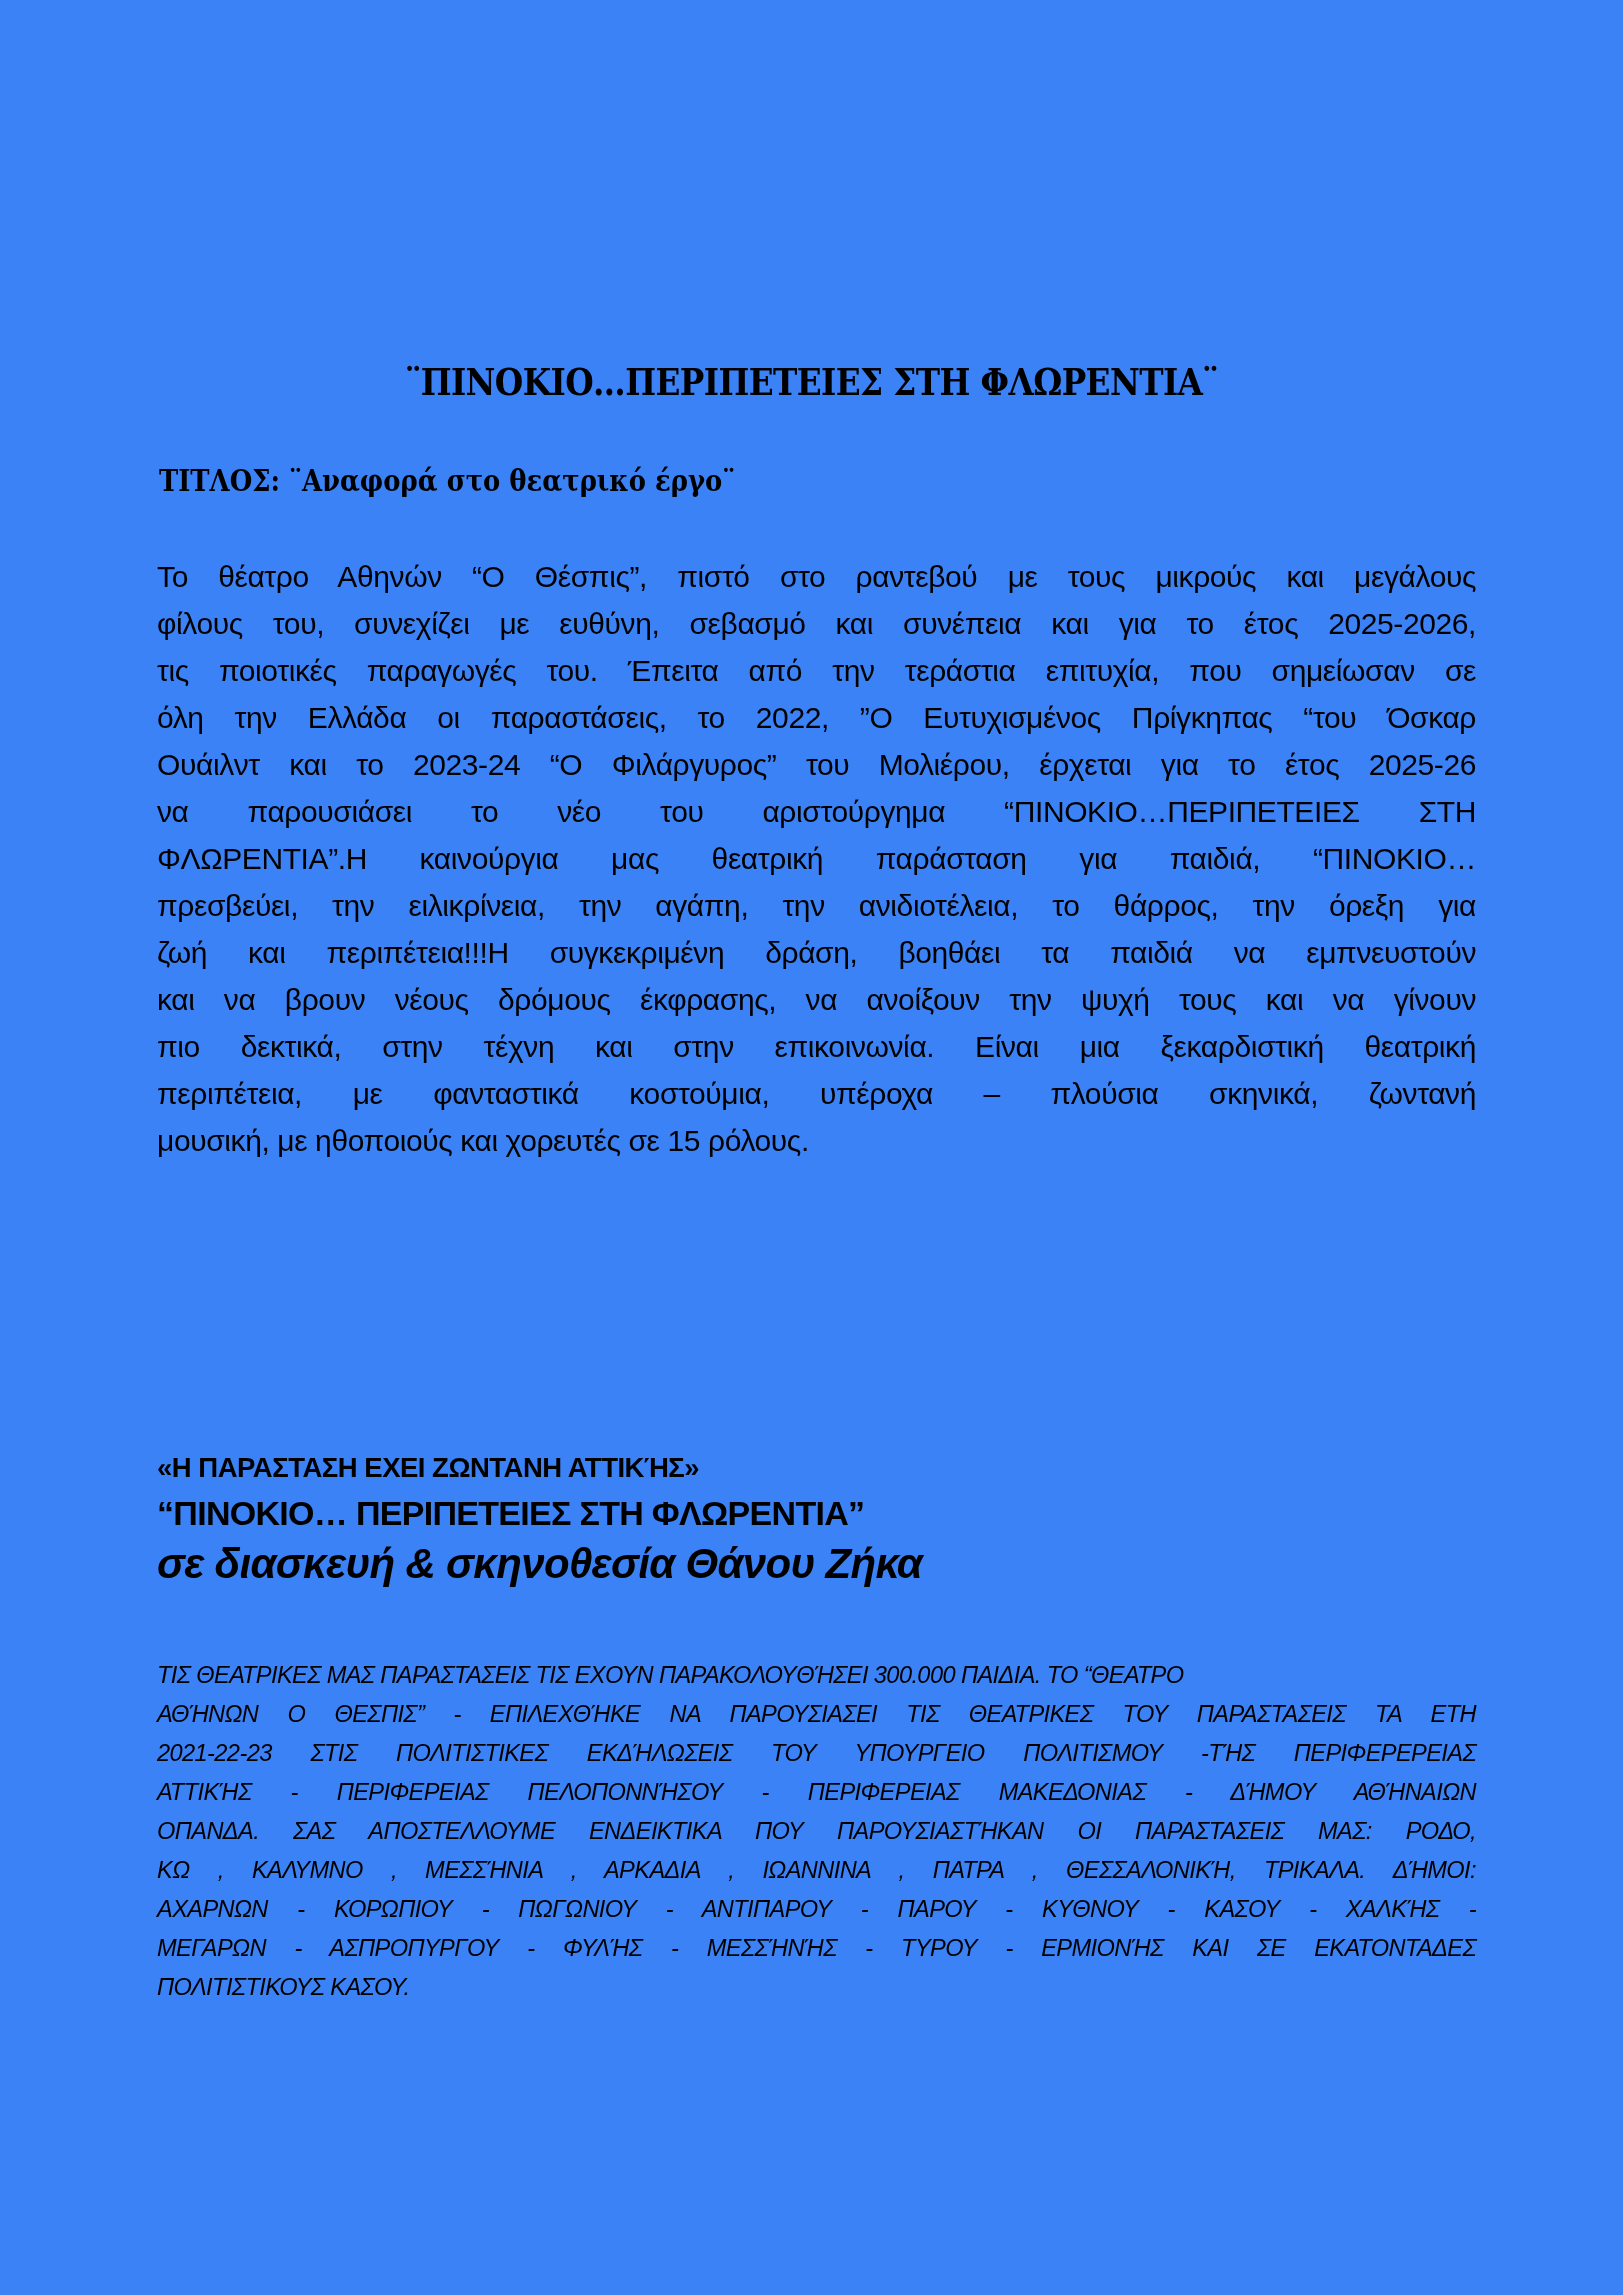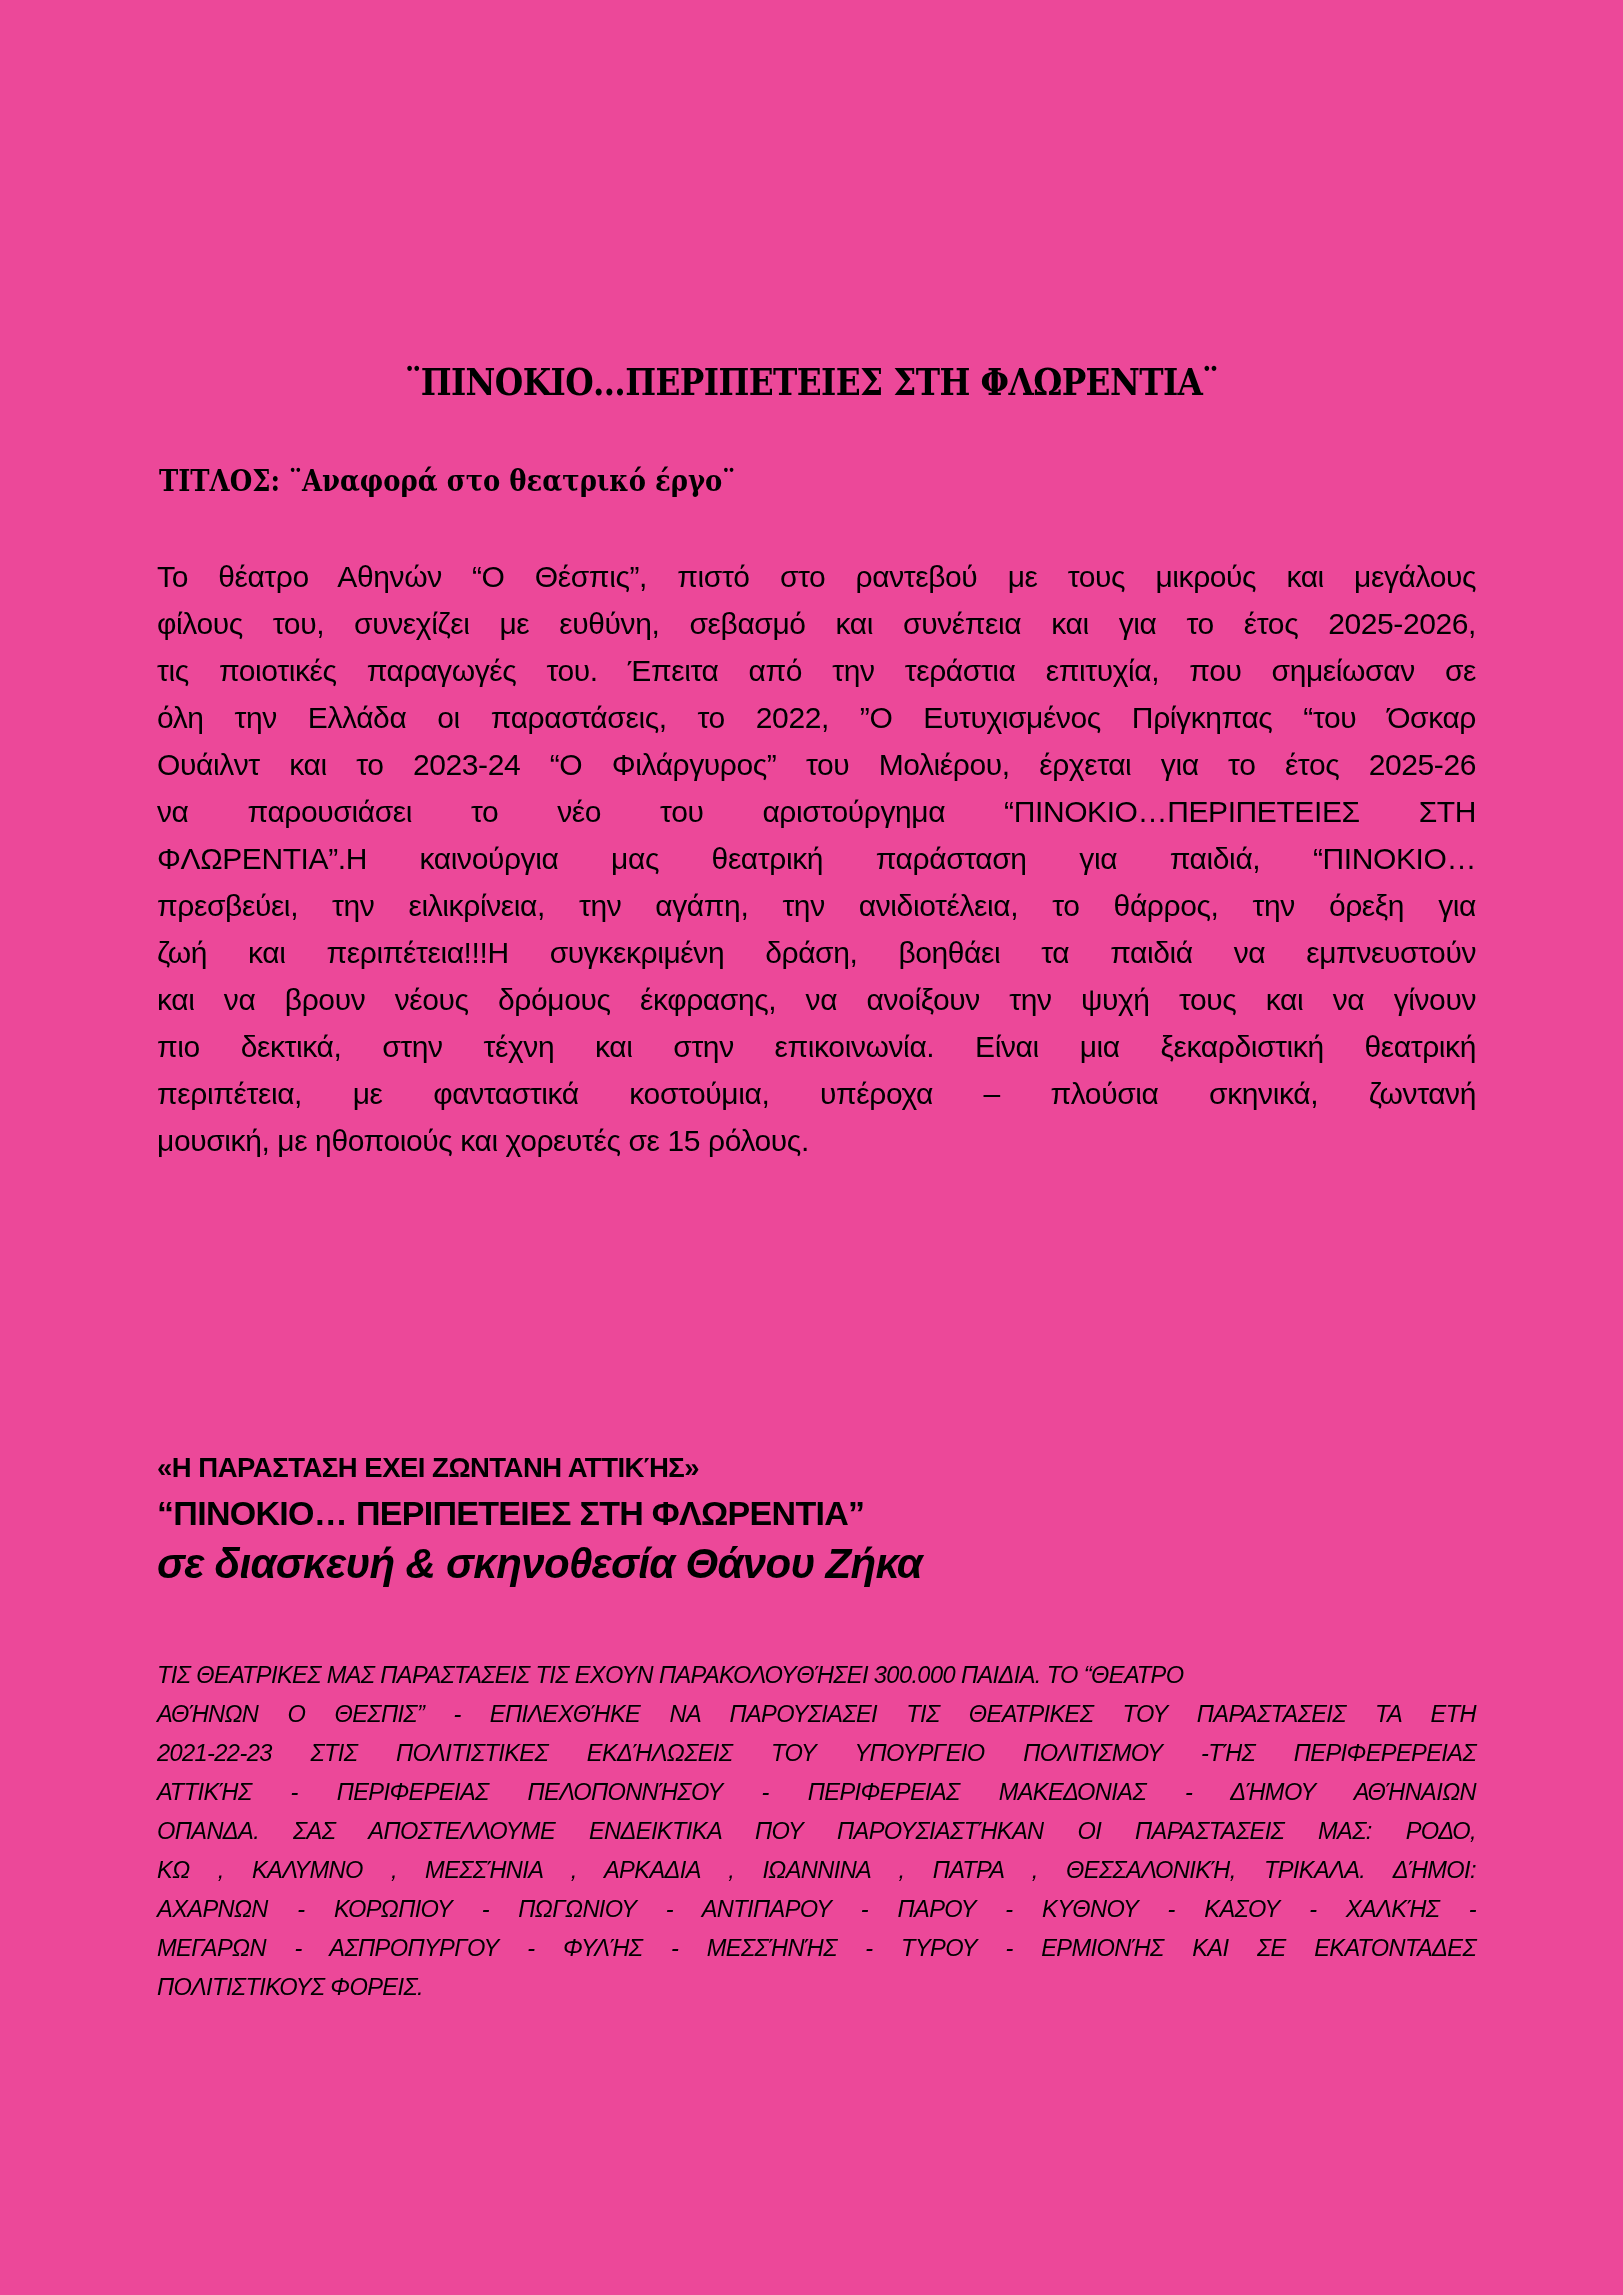--- a/index.html
+++ b/index.html
@@ -12,21 +12,21 @@
     height: 2295px;
     position: relative;
     overflow: hidden;
     color: #000000;
   }
   .page {
     position: absolute;
     left: 0; top: 0;
     width: 1623px;
     height: 2295px;
-    background: #ec4899;
+    background: #3b82f6;
   }
   .doc-title {
     position: absolute;
     left: 0;
     width: 1623px;
     top: 359px;
     text-align: center;
     font-family: "DejaVu Serif", "Liberation Serif", serif;
     font-weight: bold;
     font-size: 38px;
@@ -149,17 +149,17 @@
 
   <div class="italic-text">
     <span class="line first" style="width: 100%; white-space: normal;">ΤΙΣ ΘΕΑΤΡΙΚΕΣ ΜΑΣ ΠΑΡΑΣΤΑΣΕΙΣ ΤΙΣ ΕΧΟΥΝ ΠΑΡΑΚΟΛΟΥΘΉΣΕΙ 300.000 ΠΑΙΔΙΑ. ΤΟ “ΘΕΑΤΡΟ</span>
     <span class="line" style="width: 100%; white-space: normal;">ΑΘΉΝΩΝ Ο ΘΕΣΠΙΣ” - ΕΠΙΛΕΧΘΉΚΕ ΝΑ ΠΑΡΟΥΣΙΑΣΕΙ ΤΙΣ ΘΕΑΤΡΙΚΕΣ ΤΟΥ ΠΑΡΑΣΤΑΣΕΙΣ ΤΑ ΕΤΗ</span>
     <span class="line" style="width: 100%; white-space: normal;">2021-22-23 ΣΤΙΣ ΠΟΛΙΤΙΣΤΙΚΕΣ ΕΚΔΉΛΩΣΕΙΣ ΤΟΥ ΥΠΟΥΡΓΕΙΟ ΠΟΛΙΤΙΣΜΟΥ -ΤΉΣ ΠΕΡΙΦΕΡΕΡΕΙΑΣ</span>
     <span class="line" style="width: 100%; white-space: normal;">ΑΤΤΙΚΉΣ - ΠΕΡΙΦΕΡΕΙΑΣ ΠΕΛΟΠΟΝΝΉΣΟΥ - ΠΕΡΙΦΕΡΕΙΑΣ ΜΑΚΕΔΟΝΙΑΣ - ΔΉΜΟΥ ΑΘΉΝΑΙΩΝ</span>
     <span class="line" style="width: 100%; white-space: normal;">ΟΠΑΝΔΑ. ΣΑΣ ΑΠΟΣΤΕΛΛΟΥΜΕ ΕΝΔΕΙΚΤΙΚΑ ΠΟΥ ΠΑΡΟΥΣΙΑΣΤΉΚΑΝ ΟΙ ΠΑΡΑΣΤΑΣΕΙΣ ΜΑΣ: ΡΟΔΟ,</span>
     <span class="line" style="width: 100%; white-space: normal;">ΚΩ , ΚΑΛΥΜΝΟ , ΜΕΣΣΉΝΙΑ , ΑΡΚΑΔΙΑ , ΙΩΑΝΝΙΝΑ , ΠΑΤΡΑ , ΘΕΣΣΑΛΟΝΙΚΉ, ΤΡΙΚΑΛΑ. ΔΉΜΟΙ:</span>
     <span class="line" style="width: 100%; white-space: normal;">ΑΧΑΡΝΩΝ - ΚΟΡΩΠΙΟΥ - ΠΩΓΩΝΙΟΥ - ΑΝΤΙΠΑΡΟΥ - ΠΑΡΟΥ - ΚΥΘΝΟΥ - ΚΑΣΟΥ - ΧΑΛΚΉΣ -</span>
     <span class="line" style="width: 100%; white-space: normal;">ΜΕΓΑΡΩΝ - ΑΣΠΡΟΠΥΡΓΟΥ - ΦΥΛΉΣ - ΜΕΣΣΉΝΉΣ - ΤΥΡΟΥ - ΕΡΜΙΟΝΉΣ ΚΑΙ ΣΕ ΕΚΑΤΟΝΤΑΔΕΣ</span>
-    <span class="line last" style="width: 100%; white-space: normal;">ΠΟΛΙΤΙΣΤΙΚΟΥΣ ΦΟΡΕΙΣ.</span>
+    <span class="line last" style="width: 100%; white-space: normal;">ΠΟΛΙΤΙΣΤΙΚΟΥΣ ΚΑΣΟΥ.</span>
   </div>
 
 </div>
 
 
 </body></html>

